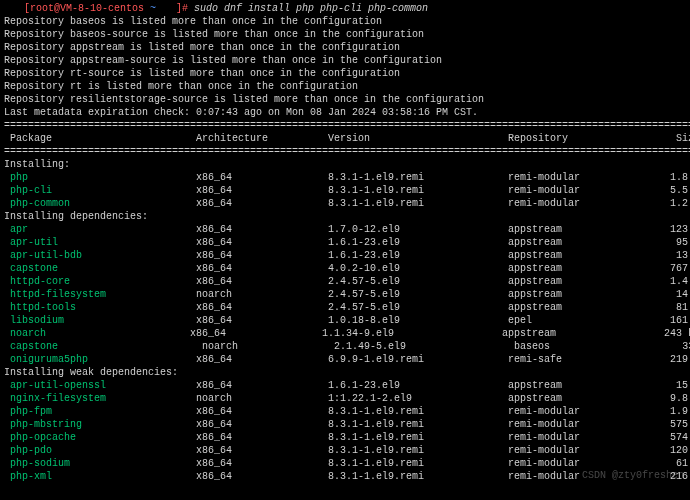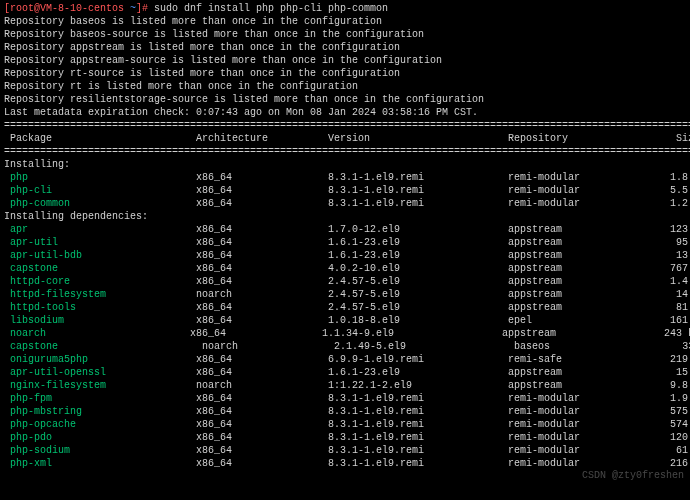--- a/index.html
+++ b/index.html
@@ -9,23 +9,23 @@
     color: #d0d0d0;
     font-family: Consolas, "Courier New", monospace;
     font-size: 10px;
     line-height: 1.3;
     width: 690px;
     height: 500px;
     overflow: hidden;
   }
   .term { padding: 2px 4px; }
   .line { white-space: pre; }
-  .prompt-red { color: #ff5555; }
+  .prompt-red { color: #ff5555; margin-left: 20px; }
   .prompt-blue { color: #5599ff; }
-  .prompt-text { color: #d0d0d0; }
+  .prompt-text { color: #d0d0d0; font-style: italic; }
   .g { color: #00c070; } 
   .d { color: #d0d0d0; }  
   .hdr { color: #d0d0d0; font-weight: normal; }
   .watermark {
     position: absolute;
     right: 6px;
     bottom: 18px;
     color: rgba(200,200,200,0.35);
     font-size: 10px;
   }
@@ -67,20 +67,21 @@
       <div class="line"><span class="g"> capstone                       </span><span class="d">x86_64                4.0.2-10.el9                  appstream                  767 k</span></div>
       <div class="line"><span class="g"> httpd-core                     </span><span class="d">x86_64                2.4.57-5.el9                  appstream                  1.4 M</span></div>
       <div class="line"><span class="g"> httpd-filesystem               </span><span class="d">noarch                2.4.57-5.el9                  appstream                   14 k</span></div>
       <div class="line"><span class="g"> httpd-tools                    </span><span class="d">x86_64                2.4.57-5.el9                  appstream                   81 k</span></div>
       <div class="line"><span class="g"> libsodium                      </span><span class="d">x86_64                1.0.18-8.el9                  epel                       161 k</span></div>
       <div class="line"><span class="g"> noarch                        </span><span class="d">x86_64                1.1.34-9.el9                  appstream                  243 k</span></div>
       <div class="line"><span class="g"> capstone                        </span><span class="d">noarch                2.1.49-5.el9                  baseos                      33 k</span></div>
       <div class="line"><span class="g"> oniguruma5php                  </span><span class="d">x86_64                6.9.9-1.el9.remi              remi-safe                  219 k</span></div>
     </div>
 
+  <div class="line d">Installing weak dependencies:</div>
   <div id="weak-block">
       <div class="line"><span class="g"> apr-util-openssl               </span><span class="d">x86_64                1.6.1-23.el9                  appstream                   15 k</span></div>
       <div class="line"><span class="g"> nginx-filesystem               </span><span class="d">noarch                1:1.22.1-2.el9                appstream                  9.8 k</span></div>
       <div class="line"><span class="g"> php-fpm                        </span><span class="d">x86_64                8.3.1-1.el9.remi              remi-modular               1.9 M</span></div>
       <div class="line"><span class="g"> php-mbstring                   </span><span class="d">x86_64                8.3.1-1.el9.remi              remi-modular               575 k</span></div>
       <div class="line"><span class="g"> php-opcache                    </span><span class="d">x86_64                8.3.1-1.el9.remi              remi-modular               574 k</span></div>
       <div class="line"><span class="g"> php-pdo                        </span><span class="d">x86_64                8.3.1-1.el9.remi              remi-modular               120 k</span></div>
       <div class="line"><span class="g"> php-sodium                     </span><span class="d">x86_64                8.3.1-1.el9.remi              remi-modular                61 k</span></div>
       <div class="line"><span class="g"> php-xml                        </span><span class="d">x86_64                8.3.1-1.el9.remi              remi-modular               216 k</span></div>
     </div>

